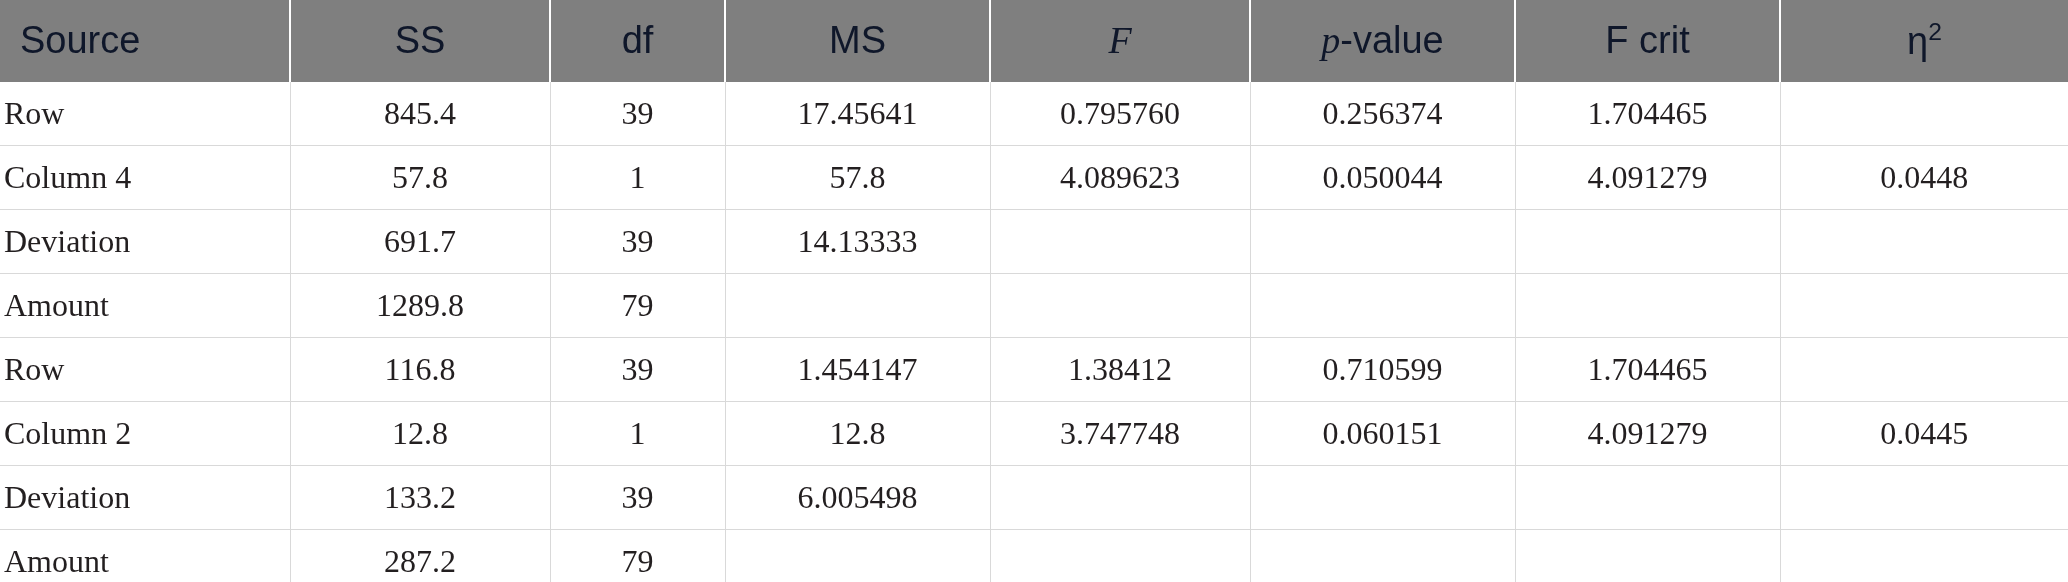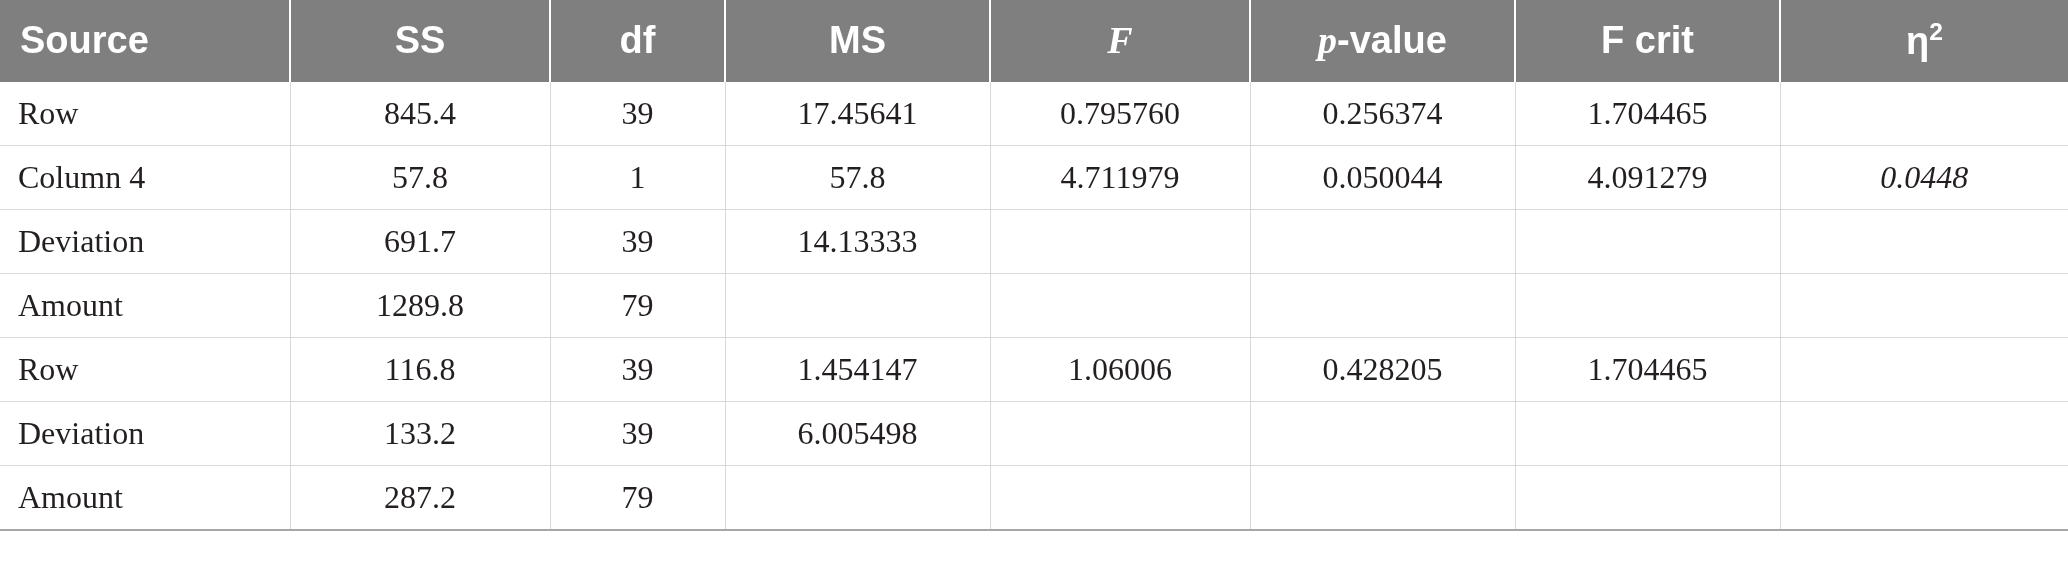--- a/index.html
+++ b/index.html
@@ -18,22 +18,22 @@
     box-sizing: border-box;
     padding: 0;
   }
   table.anova {
     border-collapse: collapse;
     width: 2068px;
     table-layout: fixed;
   }
   table.anova thead th {
     background: #7f7f7f;
-    color: #ffffff;
-    font-weight: bold;
+    color: #0f172a;
+    font-weight: normal;
     font-size: 38px;
     font-family: "Liberation Sans", sans-serif;
     text-align: center;
     padding: 12px 10px 14px 10px;
     height: 56px;
     border-right: 2px solid #ffffff;
     vertical-align: middle;
     white-space: nowrap;
   }
   table.anova thead th:last-child {
@@ -51,28 +51,27 @@
     padding: 13px 8px;
     height: 36px;
     border-bottom: 1px solid #d9d9d9;
     border-right: 1px solid #d9d9d9;
     vertical-align: middle;
     white-space: nowrap;
     overflow: hidden;
   }
   table.anova tbody td:last-child {
     border-right: none;
-    font-style: italic;
   }
   table.anova tbody tr:last-child td {
     border-bottom: 2px solid #a6a6a6;
   }
   table.anova tbody td.cell-source {
     text-align: left;
-    padding-left: 18px;
+    padding-left: 4px;
   }
   .italic {
     font-style: italic;
     font-family: "Liberation Serif", serif;
   }
   .eta {
     font-family: "Liberation Sans", sans-serif;
   }
   .sup {
     font-size: 0.65em;
@@ -123,21 +122,21 @@
         <td>0.795760</td>
         <td>0.256374</td>
         <td>1.704465</td>
         <td></td>
       </tr>
       <tr>
         <td class="cell-source">Column 4</td>
         <td>57.8</td>
         <td>1</td>
         <td>57.8</td>
-        <td>4.711979</td>
+        <td>4.089623</td>
         <td>0.050044</td>
         <td>4.091279</td>
         <td>0.0448</td>
       </tr>
       <tr>
         <td class="cell-source">Deviation</td>
         <td>691.7</td>
         <td>39</td>
         <td>14.13333</td>
         <td></td>
@@ -153,24 +152,34 @@
         <td></td>
         <td></td>
         <td></td>
         <td></td>
       </tr>
       <tr>
         <td class="cell-source">Row</td>
         <td>116.8</td>
         <td>39</td>
         <td>1.454147</td>
-        <td>1.06006</td>
-        <td>0.428205</td>
+        <td>1.38412</td>
+        <td>0.710599</td>
         <td>1.704465</td>
         <td></td>
+      </tr>
+      <tr>
+        <td class="cell-source">Column 2</td>
+        <td>12.8</td>
+        <td>1</td>
+        <td>12.8</td>
+        <td>3.747748</td>
+        <td>0.060151</td>
+        <td>4.091279</td>
+        <td>0.0445</td>
       </tr>
       <tr>
         <td class="cell-source">Deviation</td>
         <td>133.2</td>
         <td>39</td>
         <td>6.005498</td>
         <td></td>
         <td></td>
         <td></td>
         <td></td>

